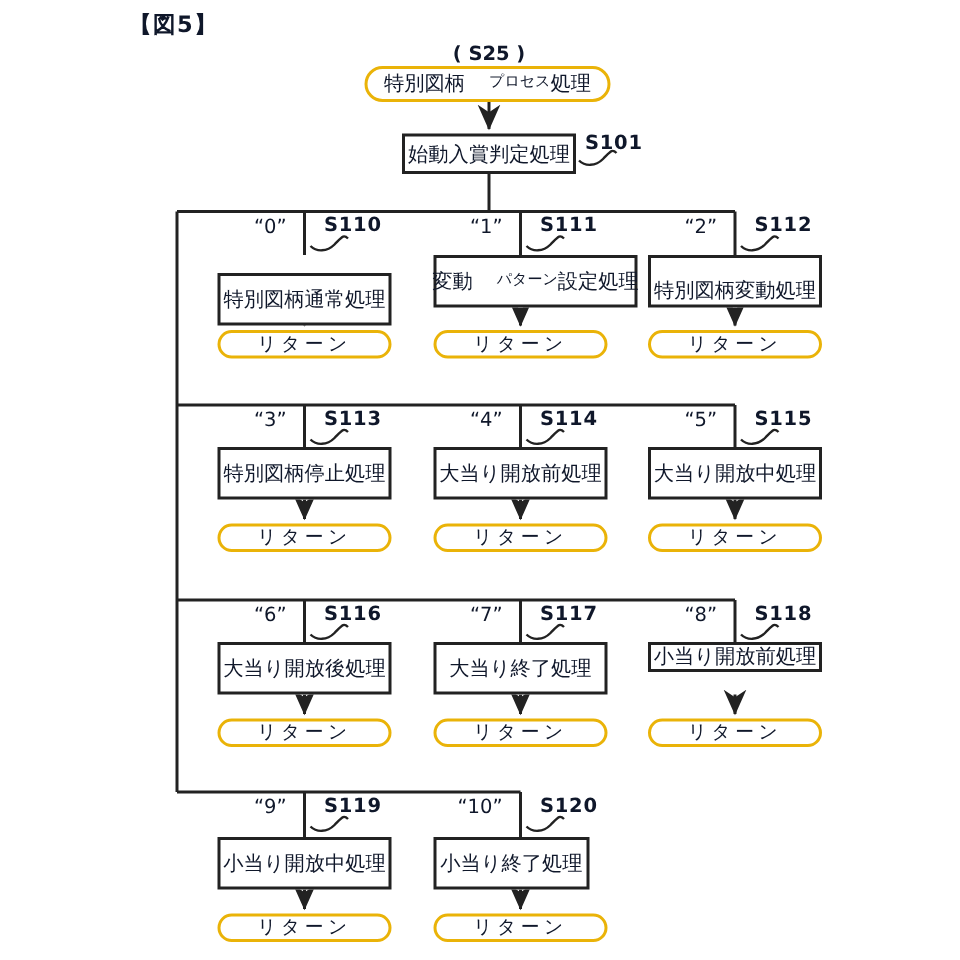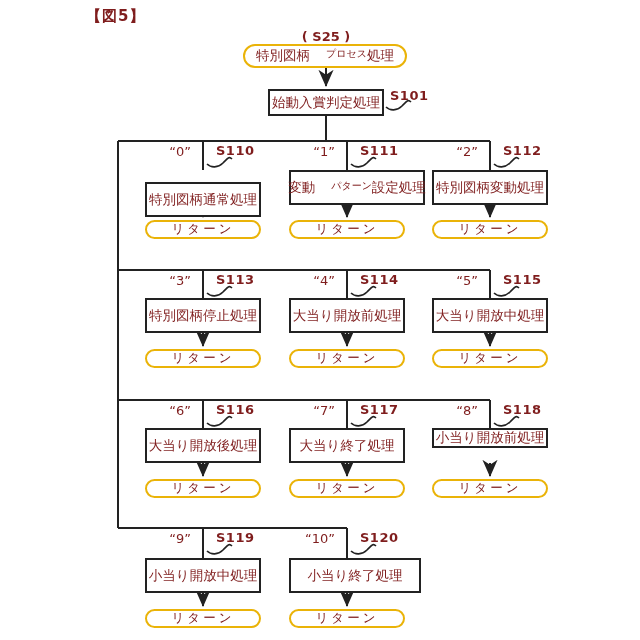--- a/index.html
+++ b/index.html
@@ -1,18 +1,18 @@
 <!DOCTYPE html>
 <html><head>
 <meta charset="utf-8">
 <style>
   html,body{margin:0;padding:0;background:#ffffff;}
   .canvas{
     position:relative;width:640px;height:640px;background:#ffffff;
-    font-family:"DejaVu Sans","Liberation Sans",sans-serif;color:#7f1d1d;
+    font-family:"DejaVu Sans","Liberation Sans",sans-serif;color:#0f172a;
     overflow:hidden;
   }
   .wires{position:absolute;left:0;top:0;width:640px;height:640px;}
   .fig-label{position:absolute;left:86px;top:7px;font-size:15px;font-weight:bold;letter-spacing:1px;}
   .ref-label{position:absolute;font-size:13px;font-weight:bold;text-align:center;}
   .oval{
     position:absolute;box-sizing:border-box;border:2px solid #eab308;background:#ffffff;
     display:flex;align-items:center;justify-content:center;
   }
   .oval.start{border-radius:13px;font-size:13.5px;}
@@ -118,21 +118,21 @@
     <span>変動</span>
       <span class="small-kana">パターン</span>
       <span>設定処理</span>
   </div>
   <div class="oval ret" style="left:289px;top:220px;width:116px;height:19px;">
     <span>リターン</span>
   </div>
 
   <div class="val-label" style="left:416px;top:144px;">“2”</div>
   <div class="step-label" style="left:503px;top:143px;">S112</div>
-  <div class="box" style="left:432px;top:170px;width:116px;height:35px;">
+  <div class="box" style="left:432px;top:170px;width:116px;height:35px;align-items:flex-end;">
     <span>特別図柄変動処理</span>
   </div>
   <div class="oval ret" style="left:432px;top:220px;width:116px;height:19px;">
     <span>リターン</span>
   </div>
 
   <div class="val-label" style="left:129px;top:273px;">“3”</div>
   <div class="step-label" style="left:216px;top:272px;">S113</div>
   <div class="box" style="left:145px;top:298px;width:116px;height:35px;">
     <span>特別図柄停止処理</span>
@@ -190,20 +190,20 @@
   <div class="step-label" style="left:216px;top:530px;">S119</div>
   <div class="box" style="left:145px;top:558px;width:116px;height:35px;">
     <span>小当り開放中処理</span>
   </div>
   <div class="oval ret" style="left:145px;top:609px;width:116px;height:19px;">
     <span>リターン</span>
   </div>
 
   <div class="val-label" style="left:273px;top:531px;">“10”</div>
   <div class="step-label" style="left:360px;top:530px;">S120</div>
-  <div class="box" style="left:289px;top:558px;width:132px;height:35px;">
+  <div class="box" style="left:289px;top:558px;width:104px;height:35px;">
     <span>小当り終了処理</span>
   </div>
   <div class="oval ret" style="left:289px;top:609px;width:116px;height:19px;">
     <span>リターン</span>
   </div>
 
 </div>
 
 </body></html>

